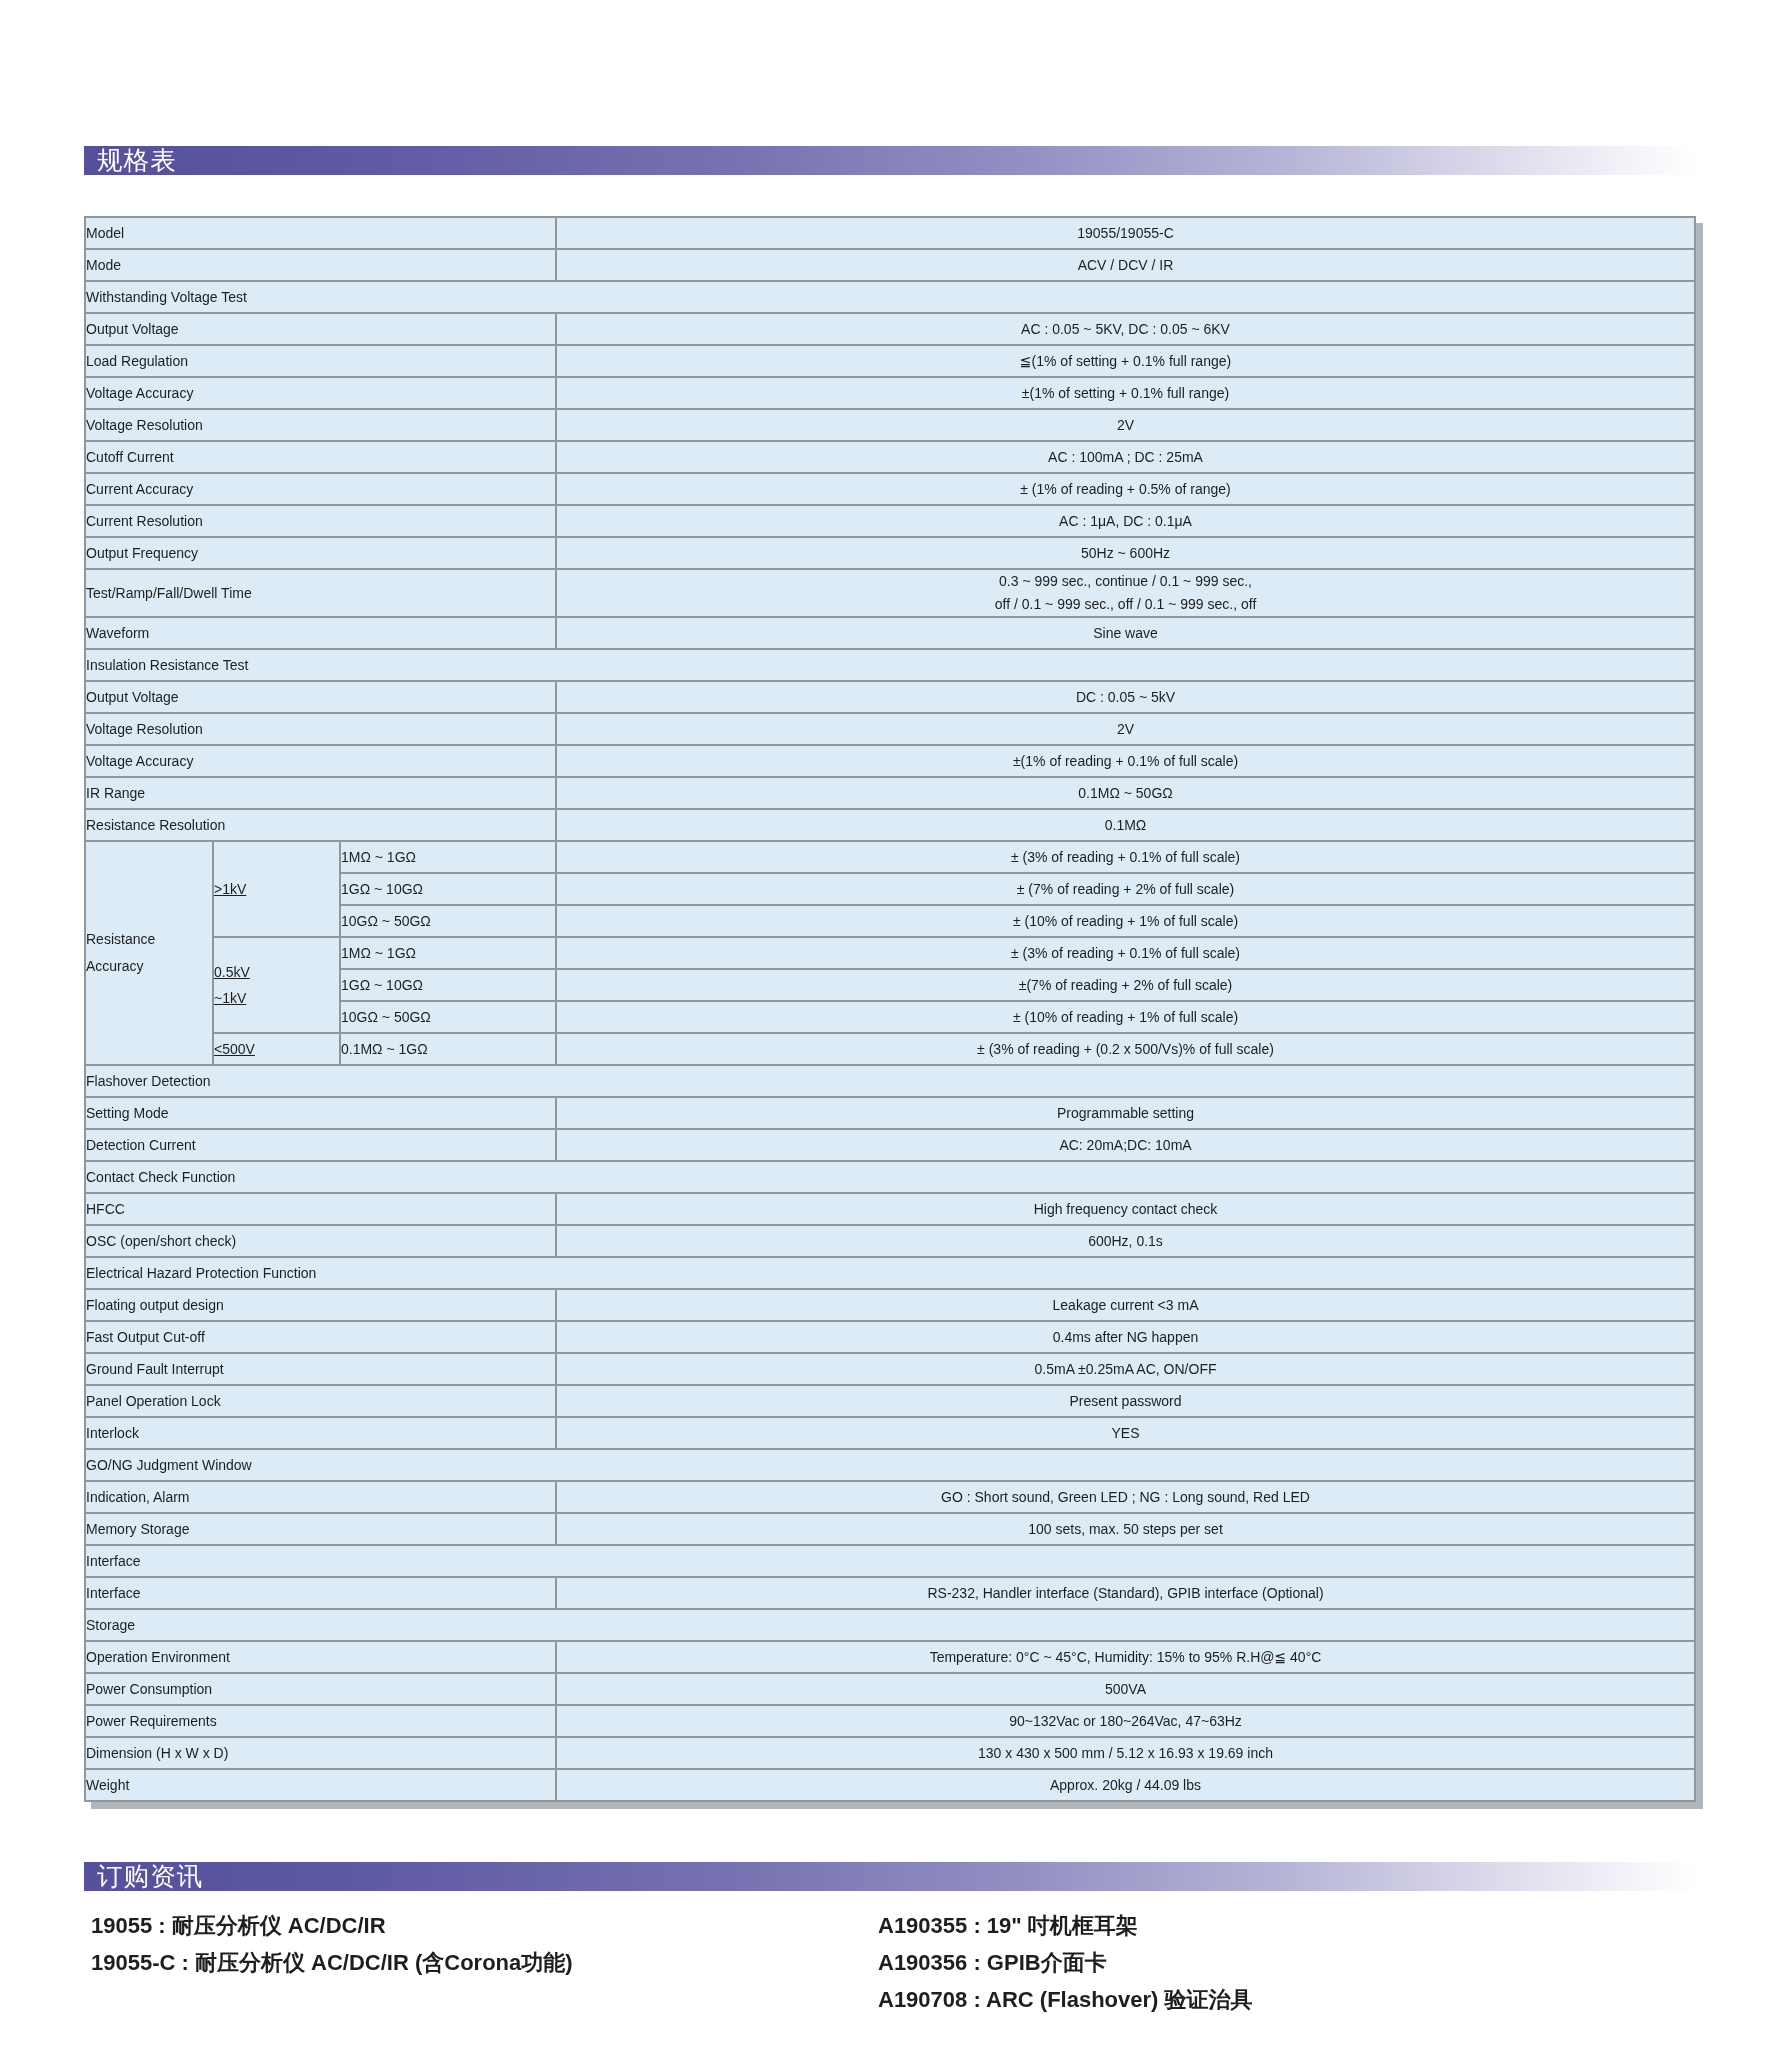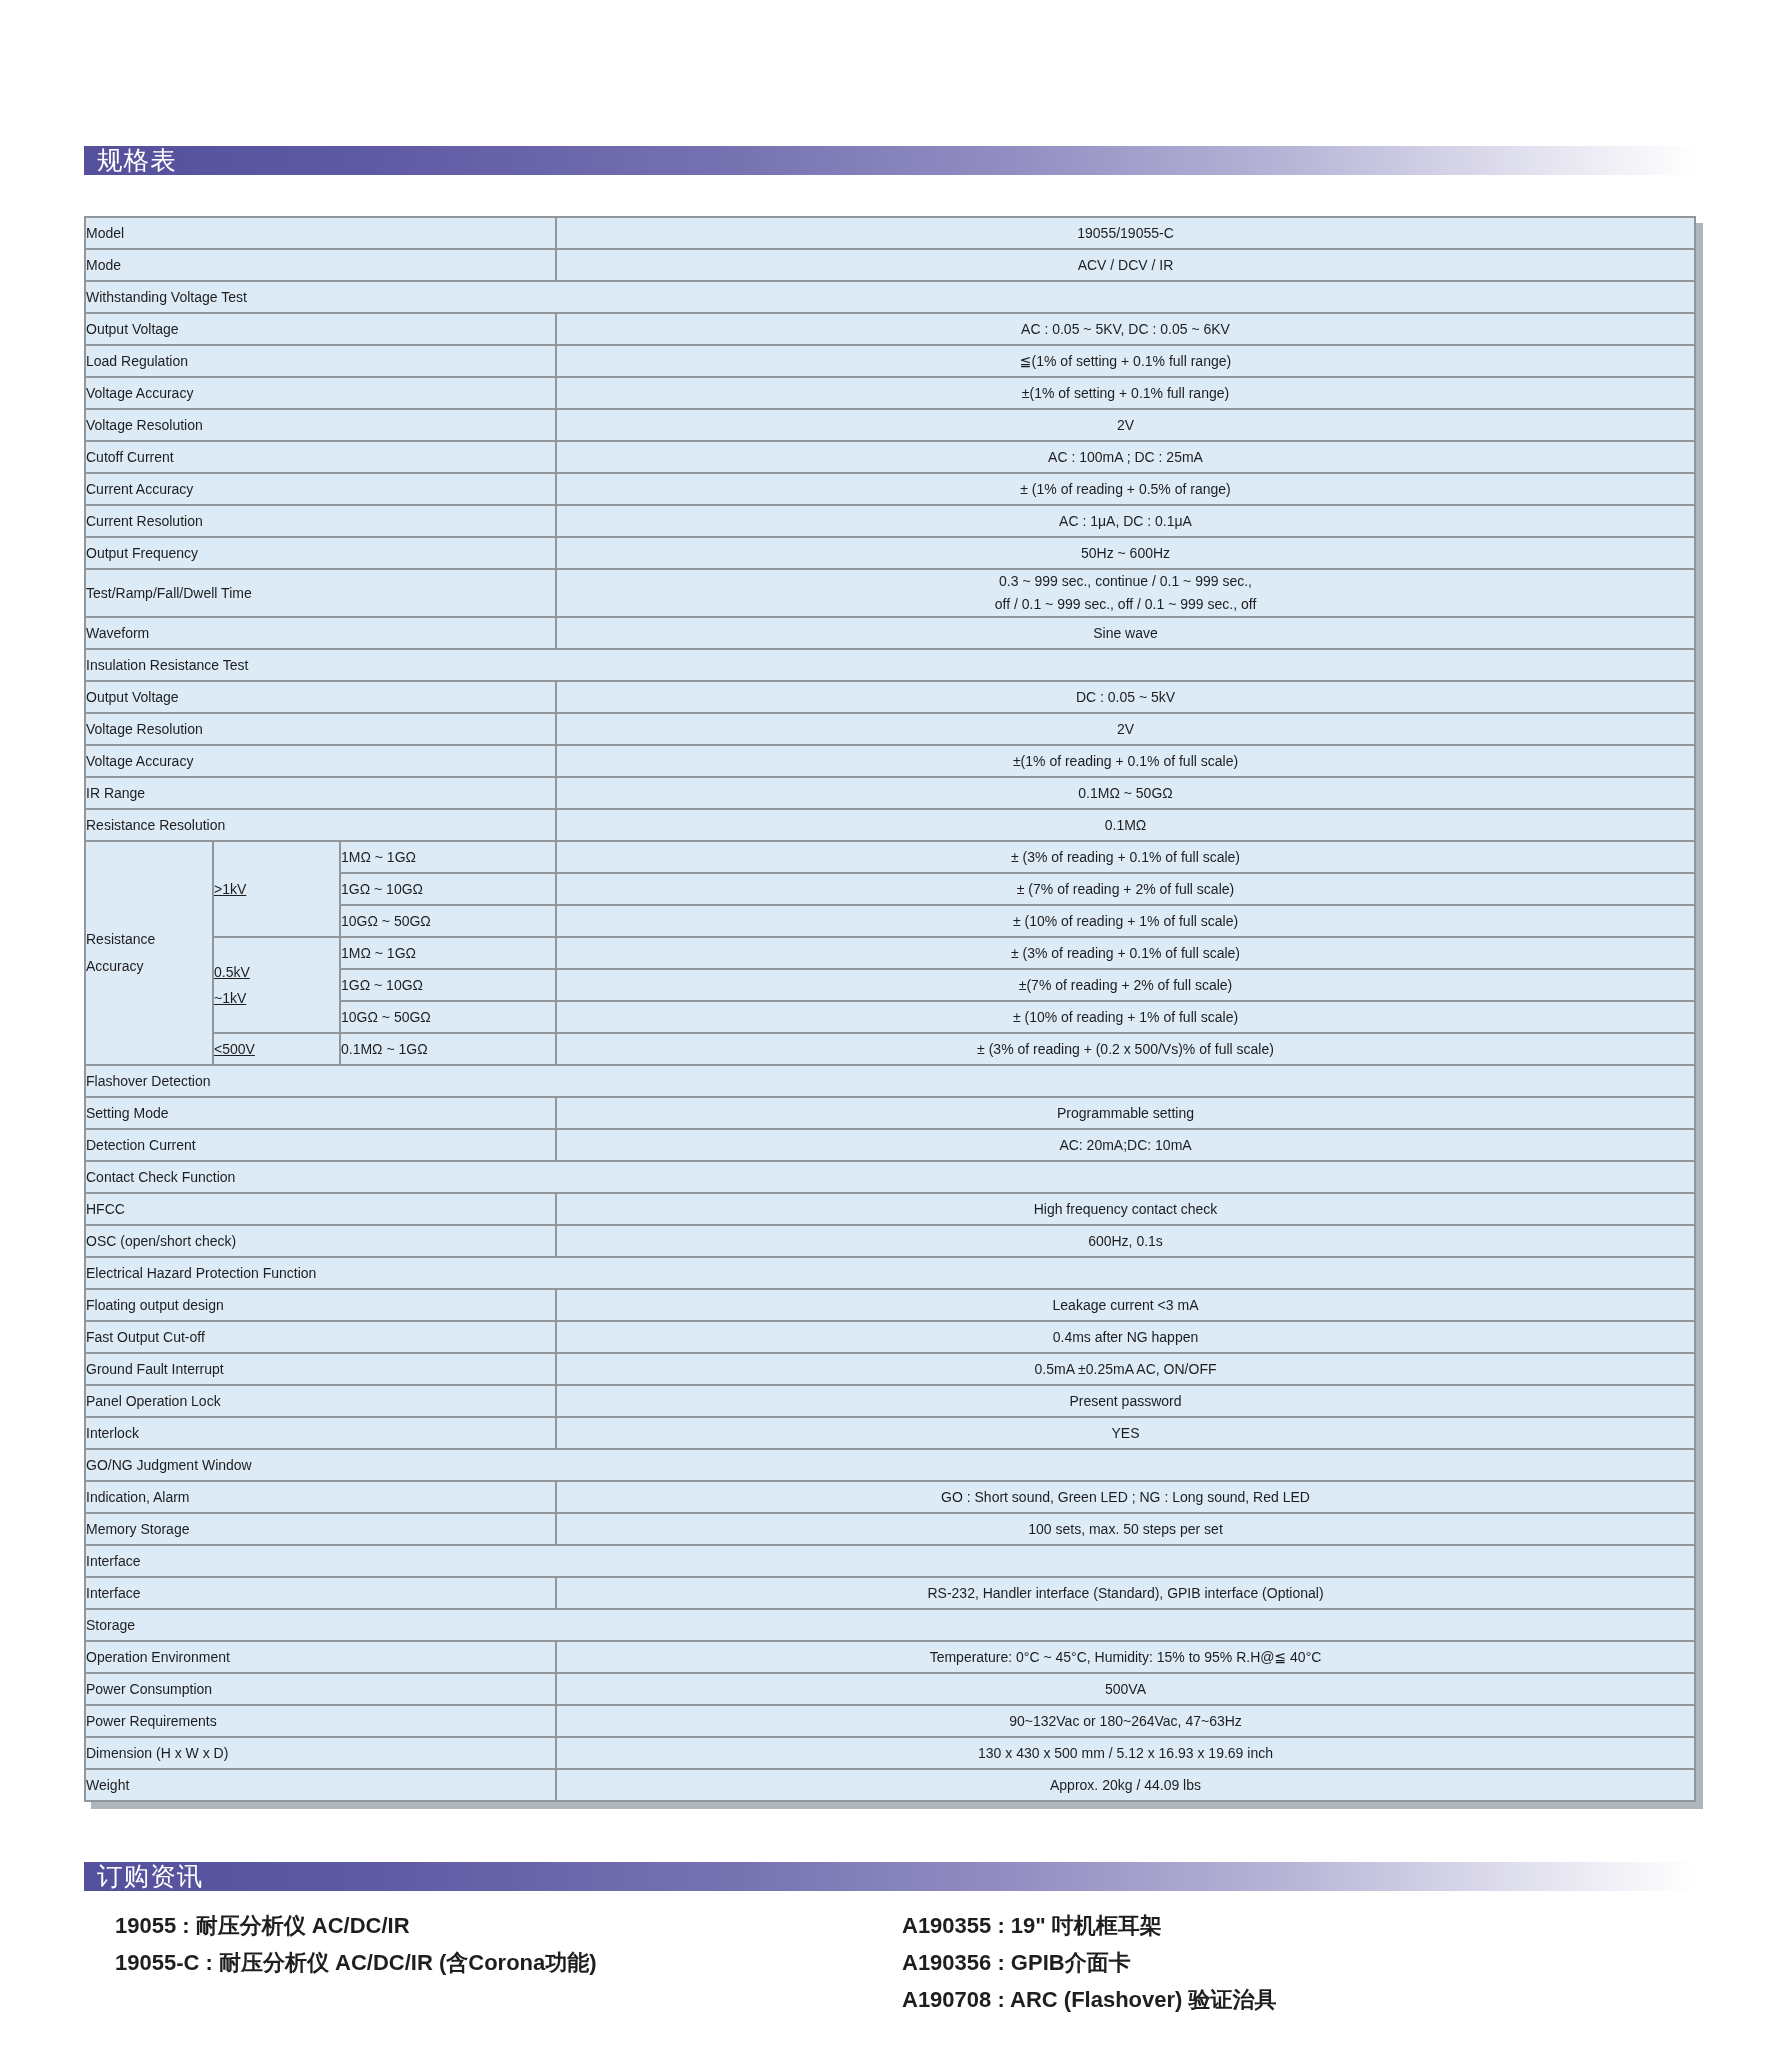--- a/index.html
+++ b/index.html
@@ -18,21 +18,21 @@
   td.label{text-align:left;padding-left:10.8px;}
   td.value{text-align:center;padding:0 5.4px;}
   td.dark,td.section{background:#9bcae2;}
   td.section{text-align:left;padding-left:10.8px;}
   td.ra-a{text-align:left;padding-left:10.8px;line-height:27px;}
   td.ra-b{text-align:left;padding-left:8.7px;line-height:26px;text-decoration:underline;}
   td.ra-c{text-align:left;padding-left:8.7px;}
   .pre{white-space:pre-line;}
   tr.tall td{height:46px;}
   td.value.multiline{white-space:pre-line;line-height:23px;}
-  .order-cols{position:absolute;left:91px;top:1907px;width:1609px;font-size:22px;font-weight:600;margin-left:24px;}
+  .order-cols{position:absolute;left:91px;top:1907px;width:1609px;font-size:22px;font-weight:600;}
   .order-col{list-style:none;margin:0;padding:0;}
   .order-col li{line-height:37px;white-space:nowrap;}
   .order-col.right{position:absolute;left:787px;top:0;}
 </style>
 </head>
 <body>
 
 <div class="page">
 
   <div class="bar spec-bar">

